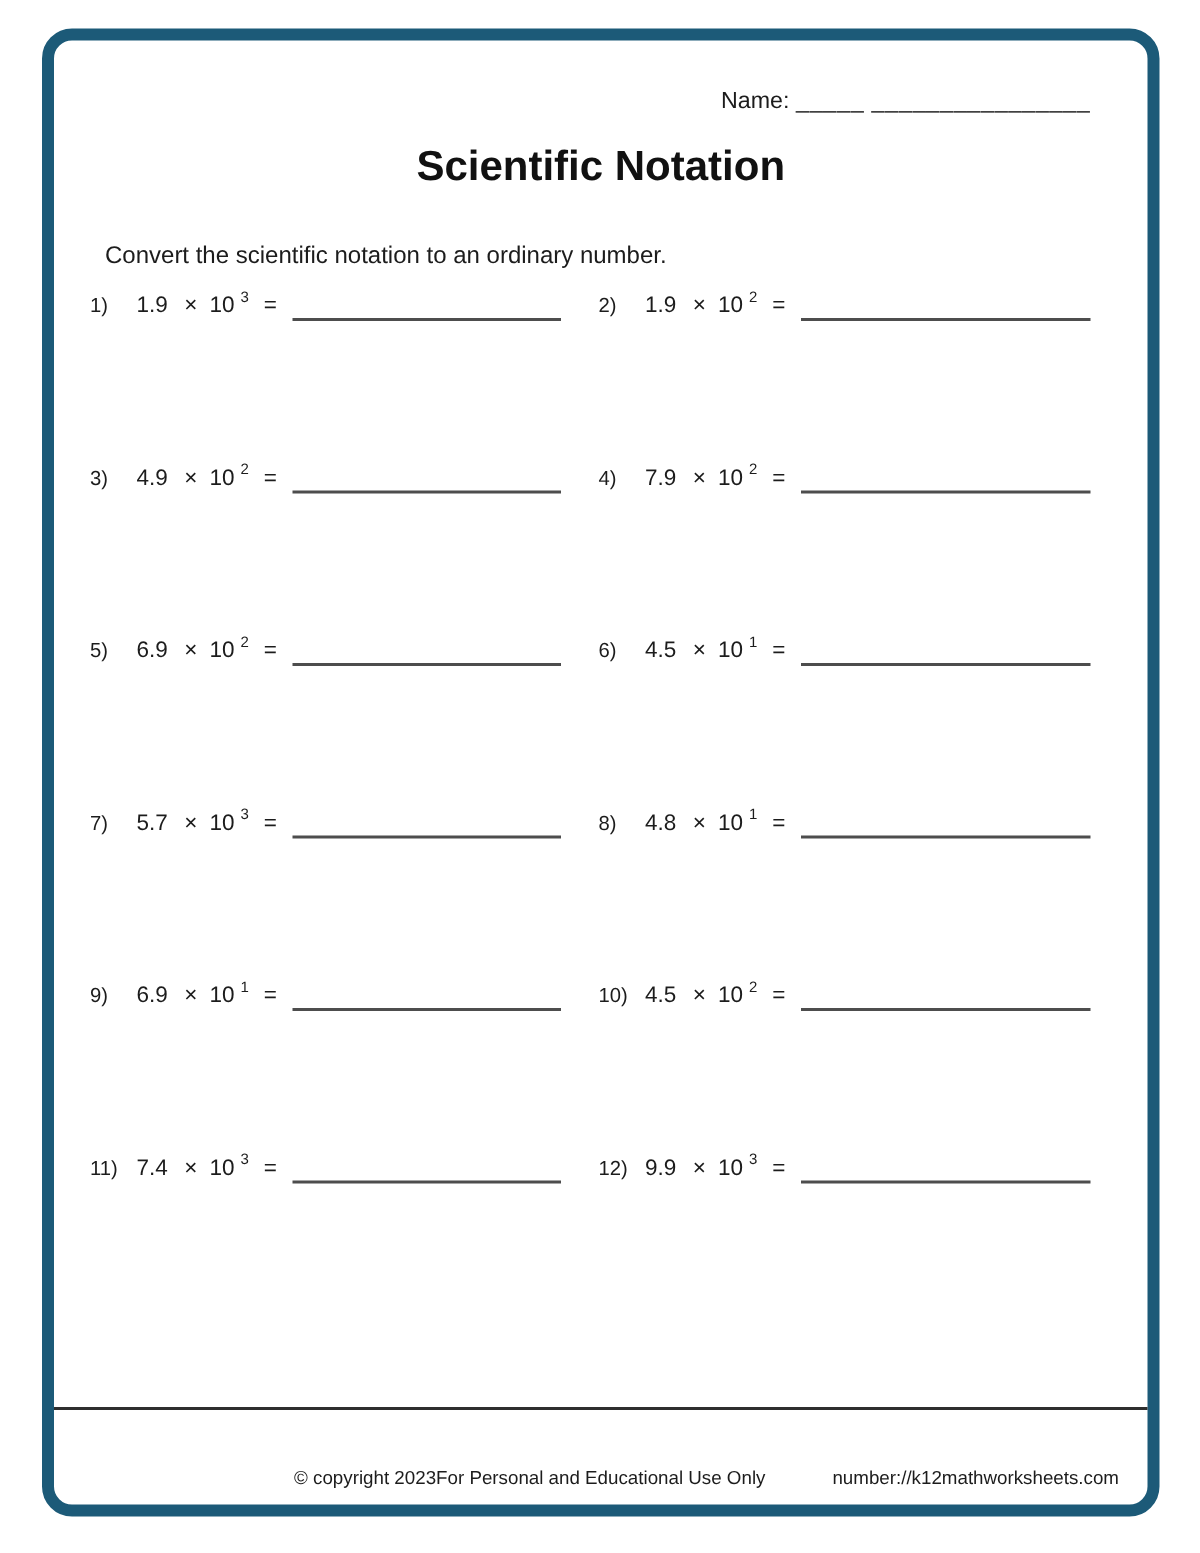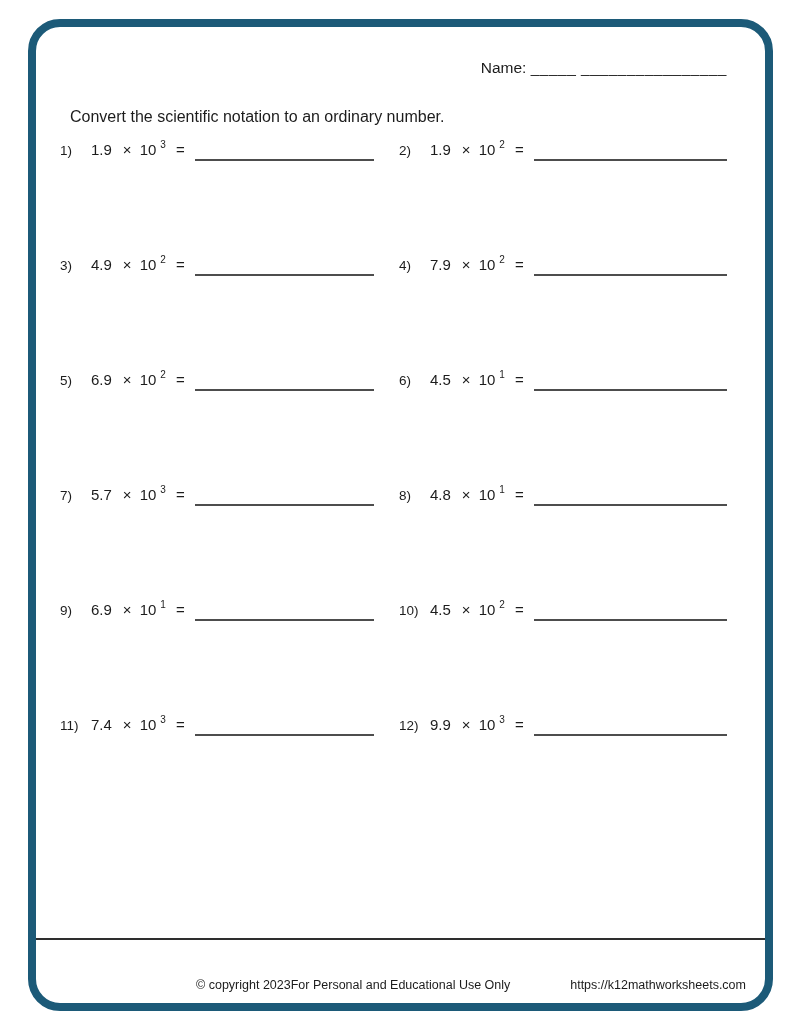--- a/index.html
+++ b/index.html
@@ -8,21 +8,21 @@
     background: #ffffff;
     font-family: "Liberation Sans", "DejaVu Sans", sans-serif;
     color: #1c1c1c;
     overflow: hidden;
   }
   .frame {
     position: absolute;
     left: 28px; top: 19px;
     width: 745px; height: 992px;
     border: 8px solid #1c5a78;
-    border-radius: 32px;
+    border-radius: 20px;
     background: #ffffff;
   }
   .name-row {
     margin-top: 32px;
     padding-right: 38px;
     text-align: right;
     font-size: 15.5px;
     white-space: nowrap;
   }
   .name-row .underline {
@@ -102,20 +102,21 @@
 <body>
 
 <div class="frame">
 
   <div class="name-row">
     <span>Name:</span>
     <span class="underline">_____ ________________</span>
   </div>
 
   <div class="title-block">
+    <div>Scientific Notation</div>
   </div>
 
   <div class="instruction">Convert the scientific notation to an ordinary number.</div>
 
   <div class="problems">
 
     <div class="problem left">
       <span class="pnum">1)</span>
       <span class="coef">1.9</span>
       <span class="times">×</span>
@@ -223,17 +224,17 @@
       <span class="answer-line"></span>
     </div>
 
   </div>
 
   <div class="footer">
     <div class="footer-rule"></div>
     <div class="footer-row">
       <span class="footer-left">© copyright 2023</span>
       <span class="footer-center">For Personal and Educational Use Only</span>
-      <span class="footer-right">https://k12mathworksheets.com</span>
+      <span class="footer-right">number://k12mathworksheets.com</span>
     </div>
   </div>
 
 </div>
 
 </body></html>

